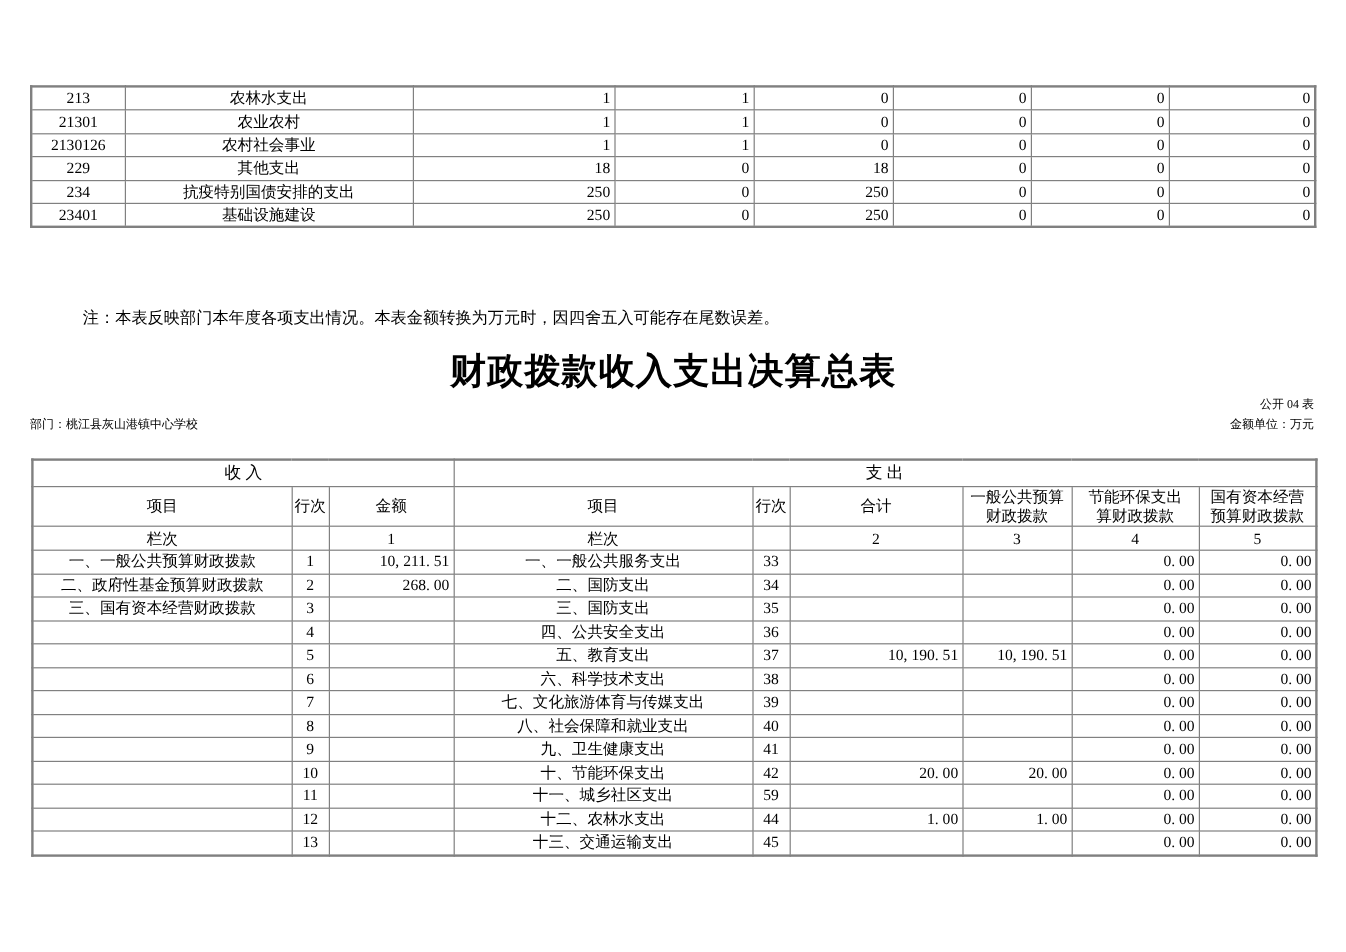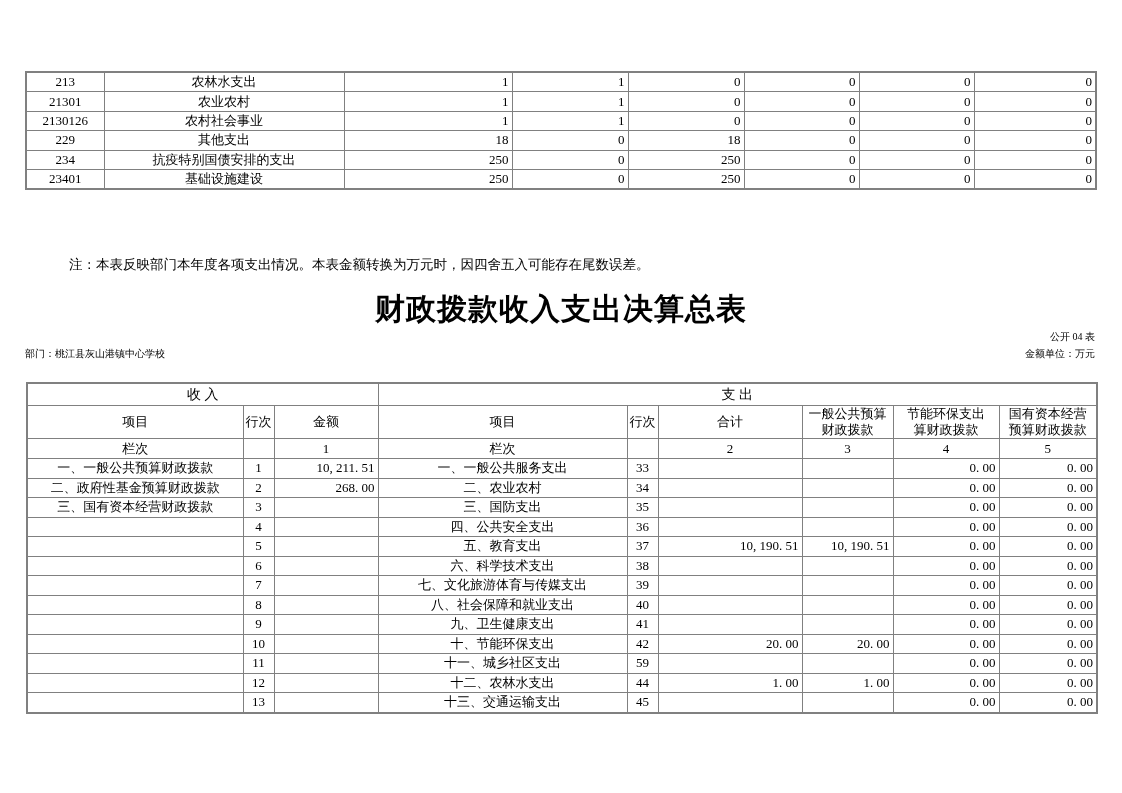--- a/index.html
+++ b/index.html
@@ -194,21 +194,21 @@
           <td class="ac">33</td>
           <td class="ar"></td>
           <td class="ar"></td>
           <td class="ar">0. 00</td>
           <td class="ar">0. 00</td>
         </tr>
         <tr>
           <td class="al">二、政府性基金预算财政拨款</td>
           <td class="ac">2</td>
           <td class="ar">268. 00</td>
-          <td class="al">二、农业农村</td>
+          <td class="al">二、国防支出</td>
           <td class="ac">34</td>
           <td class="ar"></td>
           <td class="ar"></td>
           <td class="ar">0. 00</td>
           <td class="ar">0. 00</td>
         </tr>
         <tr>
           <td class="al">三、国有资本经营财政拨款</td>
           <td class="ac">3</td>
           <td class="ar"></td>

